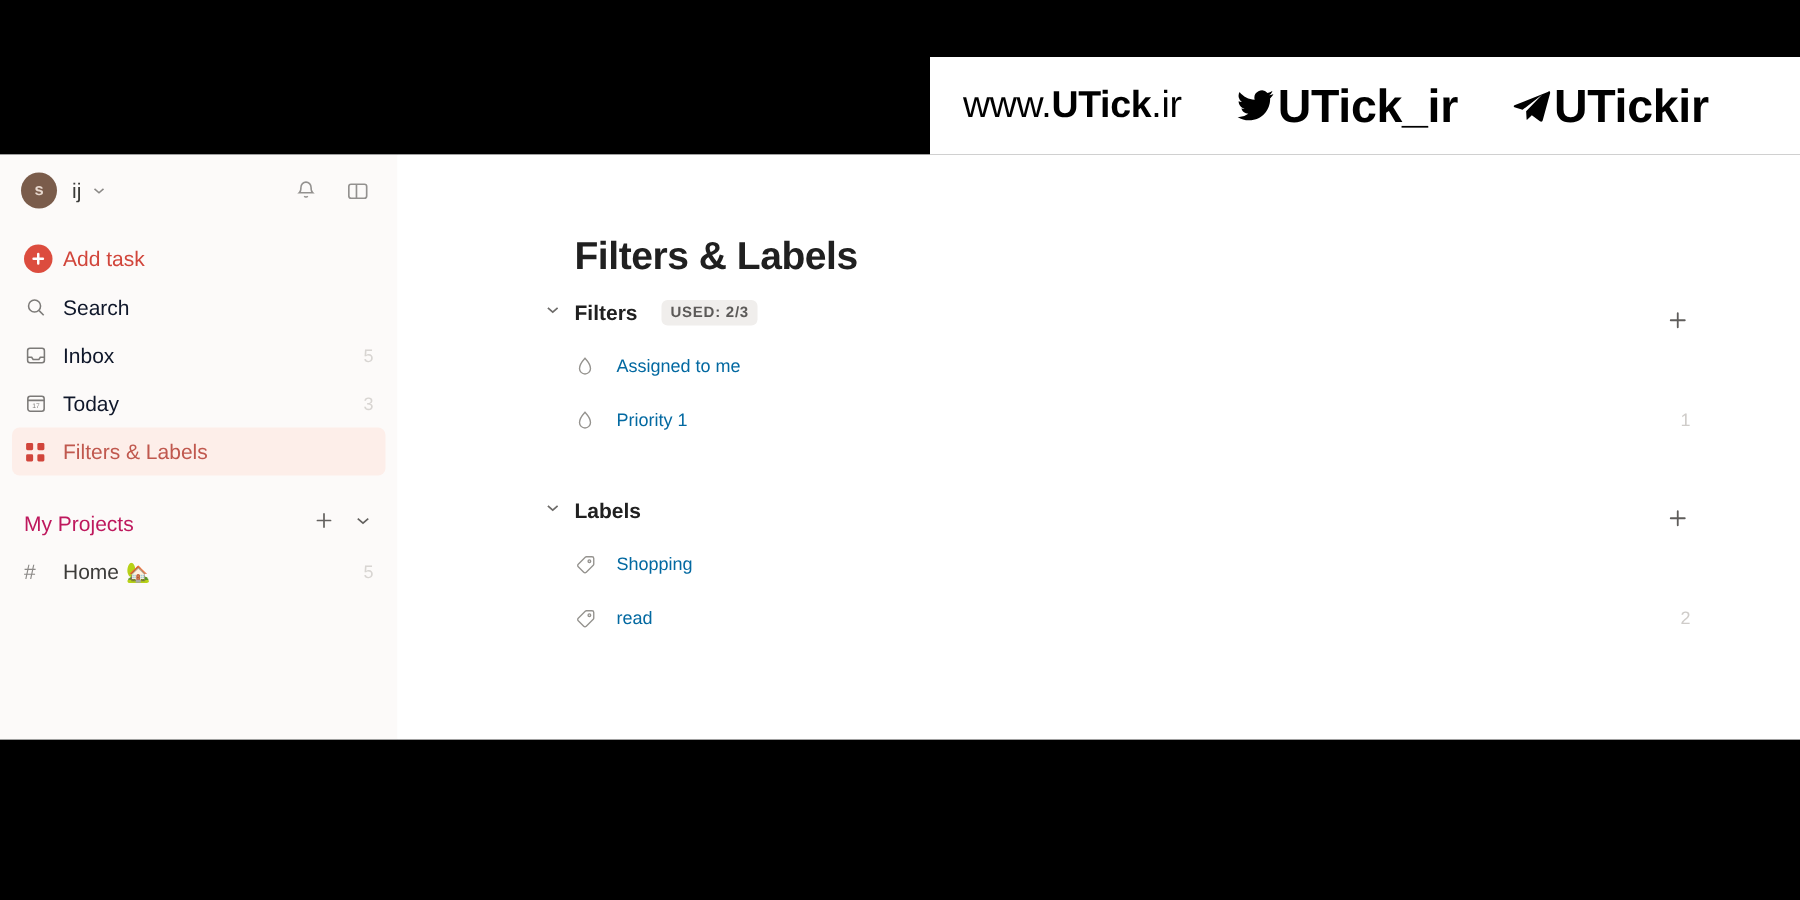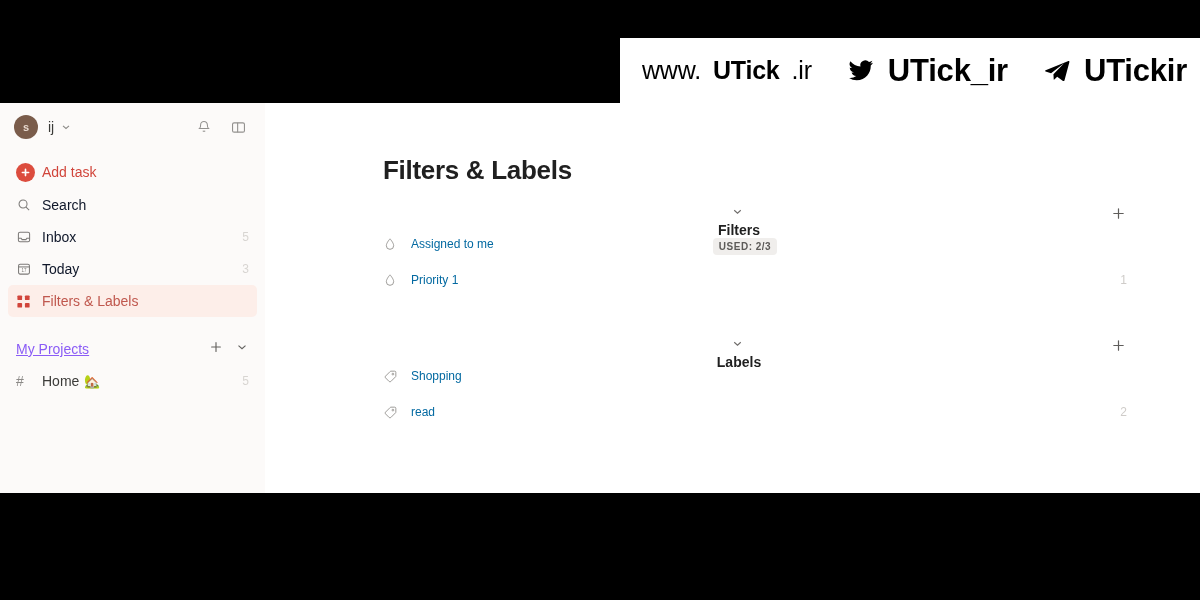--- a/index.html
+++ b/index.html
@@ -30,21 +30,21 @@
     display: flex;
     align-items: center;
     justify-content: flex-start;
     gap: 34px;
     padding-left: 22px;
     box-sizing: border-box;
   }
   .wm-item {
     display: flex;
     align-items: center;
-    gap: 12px;
+    gap: 0;
     color: #000000;
     font-size: 25px;
     letter-spacing: -0.2px;
     white-space: nowrap;
   }
   .wm-handle { font-weight: 700; font-size: 31px; }
   .wm-icon { display: inline-flex; align-items: center; }
 
   
   .app {
@@ -165,23 +165,22 @@
   .section-head {
     display: flex;
     align-items: center;
     height: 32px;
     padding: 0 8px;
     margin-top: 16px;
     box-sizing: border-box;
   }
   .section-head .sh-label {
     font-size: 14px;
-    color: #8b5cf6;
+    color: #be185d;
     font-weight: 400;
-    text-decoration: underline;
   }
   .section-head .sh-actions {
     margin-left: auto;
     display: flex;
     align-items: center;
     gap: 12px;
     color: #63615f;
   }
 
   .proj-row {
@@ -231,24 +230,23 @@
     color: #202020;
     letter-spacing: -0.3px;
     margin: 0 0 14px 26px;
   }
 
   .sec {
     margin-top: 10px;
   }
   .sec-header {
     display: flex;
-    align-items: center;
+    align-items: flex-start;
     height: 26px;
     position: relative;
-    flex-direction: column;
   }
   .sec-caret {
     width: 22px;
     flex: 0 0 22px;
     display: flex;
     align-items: center;
     justify-content: center;
     color: #6d6b69;
   }
   .sec-title {

